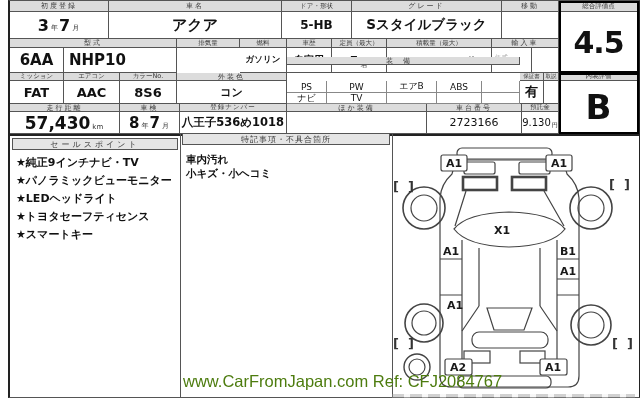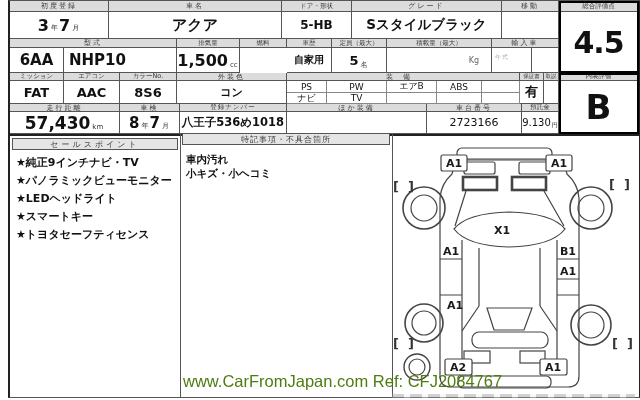--- a/index.html
+++ b/index.html
@@ -63,42 +63,39 @@
   <div class="hdr" style="left:0;top:38px;width:167px;height:9px">型式</div>
   <div class="hdr tight" style="left:167px;top:38px;width:63px;height:9px">排気量</div>
   <div class="hdr tight" style="left:230px;top:38px;width:47px;height:9px">燃料</div>
   <div class="hdr tight" style="left:277px;top:38px;width:45px;height:9px">車歴</div>
   <div class="hdr tight" style="left:322px;top:38px;width:55px;height:9px">定員（最大）</div>
   <div class="hdr tight" style="left:377px;top:38px;width:105px;height:9px">積載量（最大）</div>
   <div class="hdr" style="left:482px;top:38px;width:67px;height:9px">輸入車</div>
 
   <div class="val" style="left:0;top:47px;width:54px;height:25px;font-size:15px">6AA</div>
   <div class="val" style="left:54px;top:47px;width:113px;height:25px;font-size:15px;justify-content:flex-start;padding-left:5px">NHP10</div>
-  <div class="val" style="left:167px;top:47px;width:63px;height:25px">
-    <span class="big">1,500</span>
-    <span class="unit" style="margin-top:10px">cc</span>
-  </div>
+  <div class="val" style="left:230px;top:47px;width:47px;height:25px;font-size:8.5px">ガソリン</div>
   <div class="val" style="left:277px;top:47px;width:45px;height:25px;font-size:10px">自家用</div>
   <div class="val" style="left:322px;top:47px;width:55px;height:25px">
     <span>5</span>
     <span class="unit" style="margin-top:10px">名</span>
   </div>
   <div class="val" style="left:377px;top:47px;width:105px;height:25px;justify-content:flex-end;padding-right:12px">
     <span style="font-size:8px;font-weight:normal;color:#666">Kg</span>
   </div>
   <div class="val" style="left:482px;top:47px;width:40px;height:25px">
     <span class="faint">年式</span>
   </div>
   <div class="val" style="left:522px;top:47px;width:27px;height:25px"></div>
 
   <div class="hdr tight" style="left:0;top:72px;width:54px;height:8px">ミッション</div>
   <div class="hdr tight" style="left:54px;top:72px;width:56px;height:8px">エアコン</div>
   <div class="hdr tight" style="left:110px;top:72px;width:57px;height:8px">カラーNo.</div>
   <div class="hdr" style="left:167px;top:72px;width:110px;height:8px">外装色</div>
-  <div class="hdr" style="left:277px;top:72px;width:233px;height:8px;letter-spacing:10px">装備</div>
+  <div class="hdr" style="left:277px;top:56px;width:233px;height:8px;letter-spacing:10px">装備</div>
   <div class="hdr tight" style="left:510px;top:72px;width:24px;height:8px;font-size:5.5px">保証書</div>
   <div class="hdr tight" style="left:534px;top:72px;width:15px;height:8px;font-size:5.5px">取説</div>
   <div class="hdr tight" style="left:549px;top:72px;width:80px;height:8px">内装評価</div>
 
   <div class="val" style="left:0;top:80px;width:54px;height:23px">FAT</div>
   <div class="val" style="left:54px;top:80px;width:56px;height:23px">AAC</div>
   <div class="val" style="left:110px;top:80px;width:57px;height:23px">8S6</div>
   <div class="val" style="left:167px;top:80px;width:110px;height:23px;font-size:11px">コン</div>
 
   <div class="val sub" style="left:277px;top:80px;width:40px;height:12px;font-size:9px">PS</div>
@@ -145,22 +142,22 @@
 
   <div class="mainsep" style="top:133px"></div>
   <div class="colsep" style="left:170px;top:133px;height:263px"></div>
   <div class="colsep" style="left:382px;top:133px;height:263px"></div>
 
   <div class="band" style="left:2px;top:137px;width:166px;height:12px">セールスポイント</div>
   <div class="list" style="left:6px;top:153px;width:162px">
       <div class="sales-point">★純正9インチナビ・TV</div>
       <div class="sales-point">★パノラミックビューモニター</div>
       <div class="sales-point">★LEDヘッドライト</div>
+      <div class="sales-point">★トヨタセーフティセンス</div>
       <div class="sales-point">★スマートキー</div>
-      <div class="sales-point">★トヨタセーフティセンス</div>
     </div>
 
 
   <div class="band" style="left:172px;top:132px;width:208px;height:12px;letter-spacing:1px">特記事項・不具合箇所</div>
   <div class="remarks-list" style="left:176px;top:151px;width:200px">
       <div class="remark-item">車内汚れ</div>
       <div class="remark-item">小キズ・小ヘコミ</div>
     </div>
 
   <svg width="247" height="261" viewBox="0 0 247 261" style="position:absolute;left:382px;top:135px">

